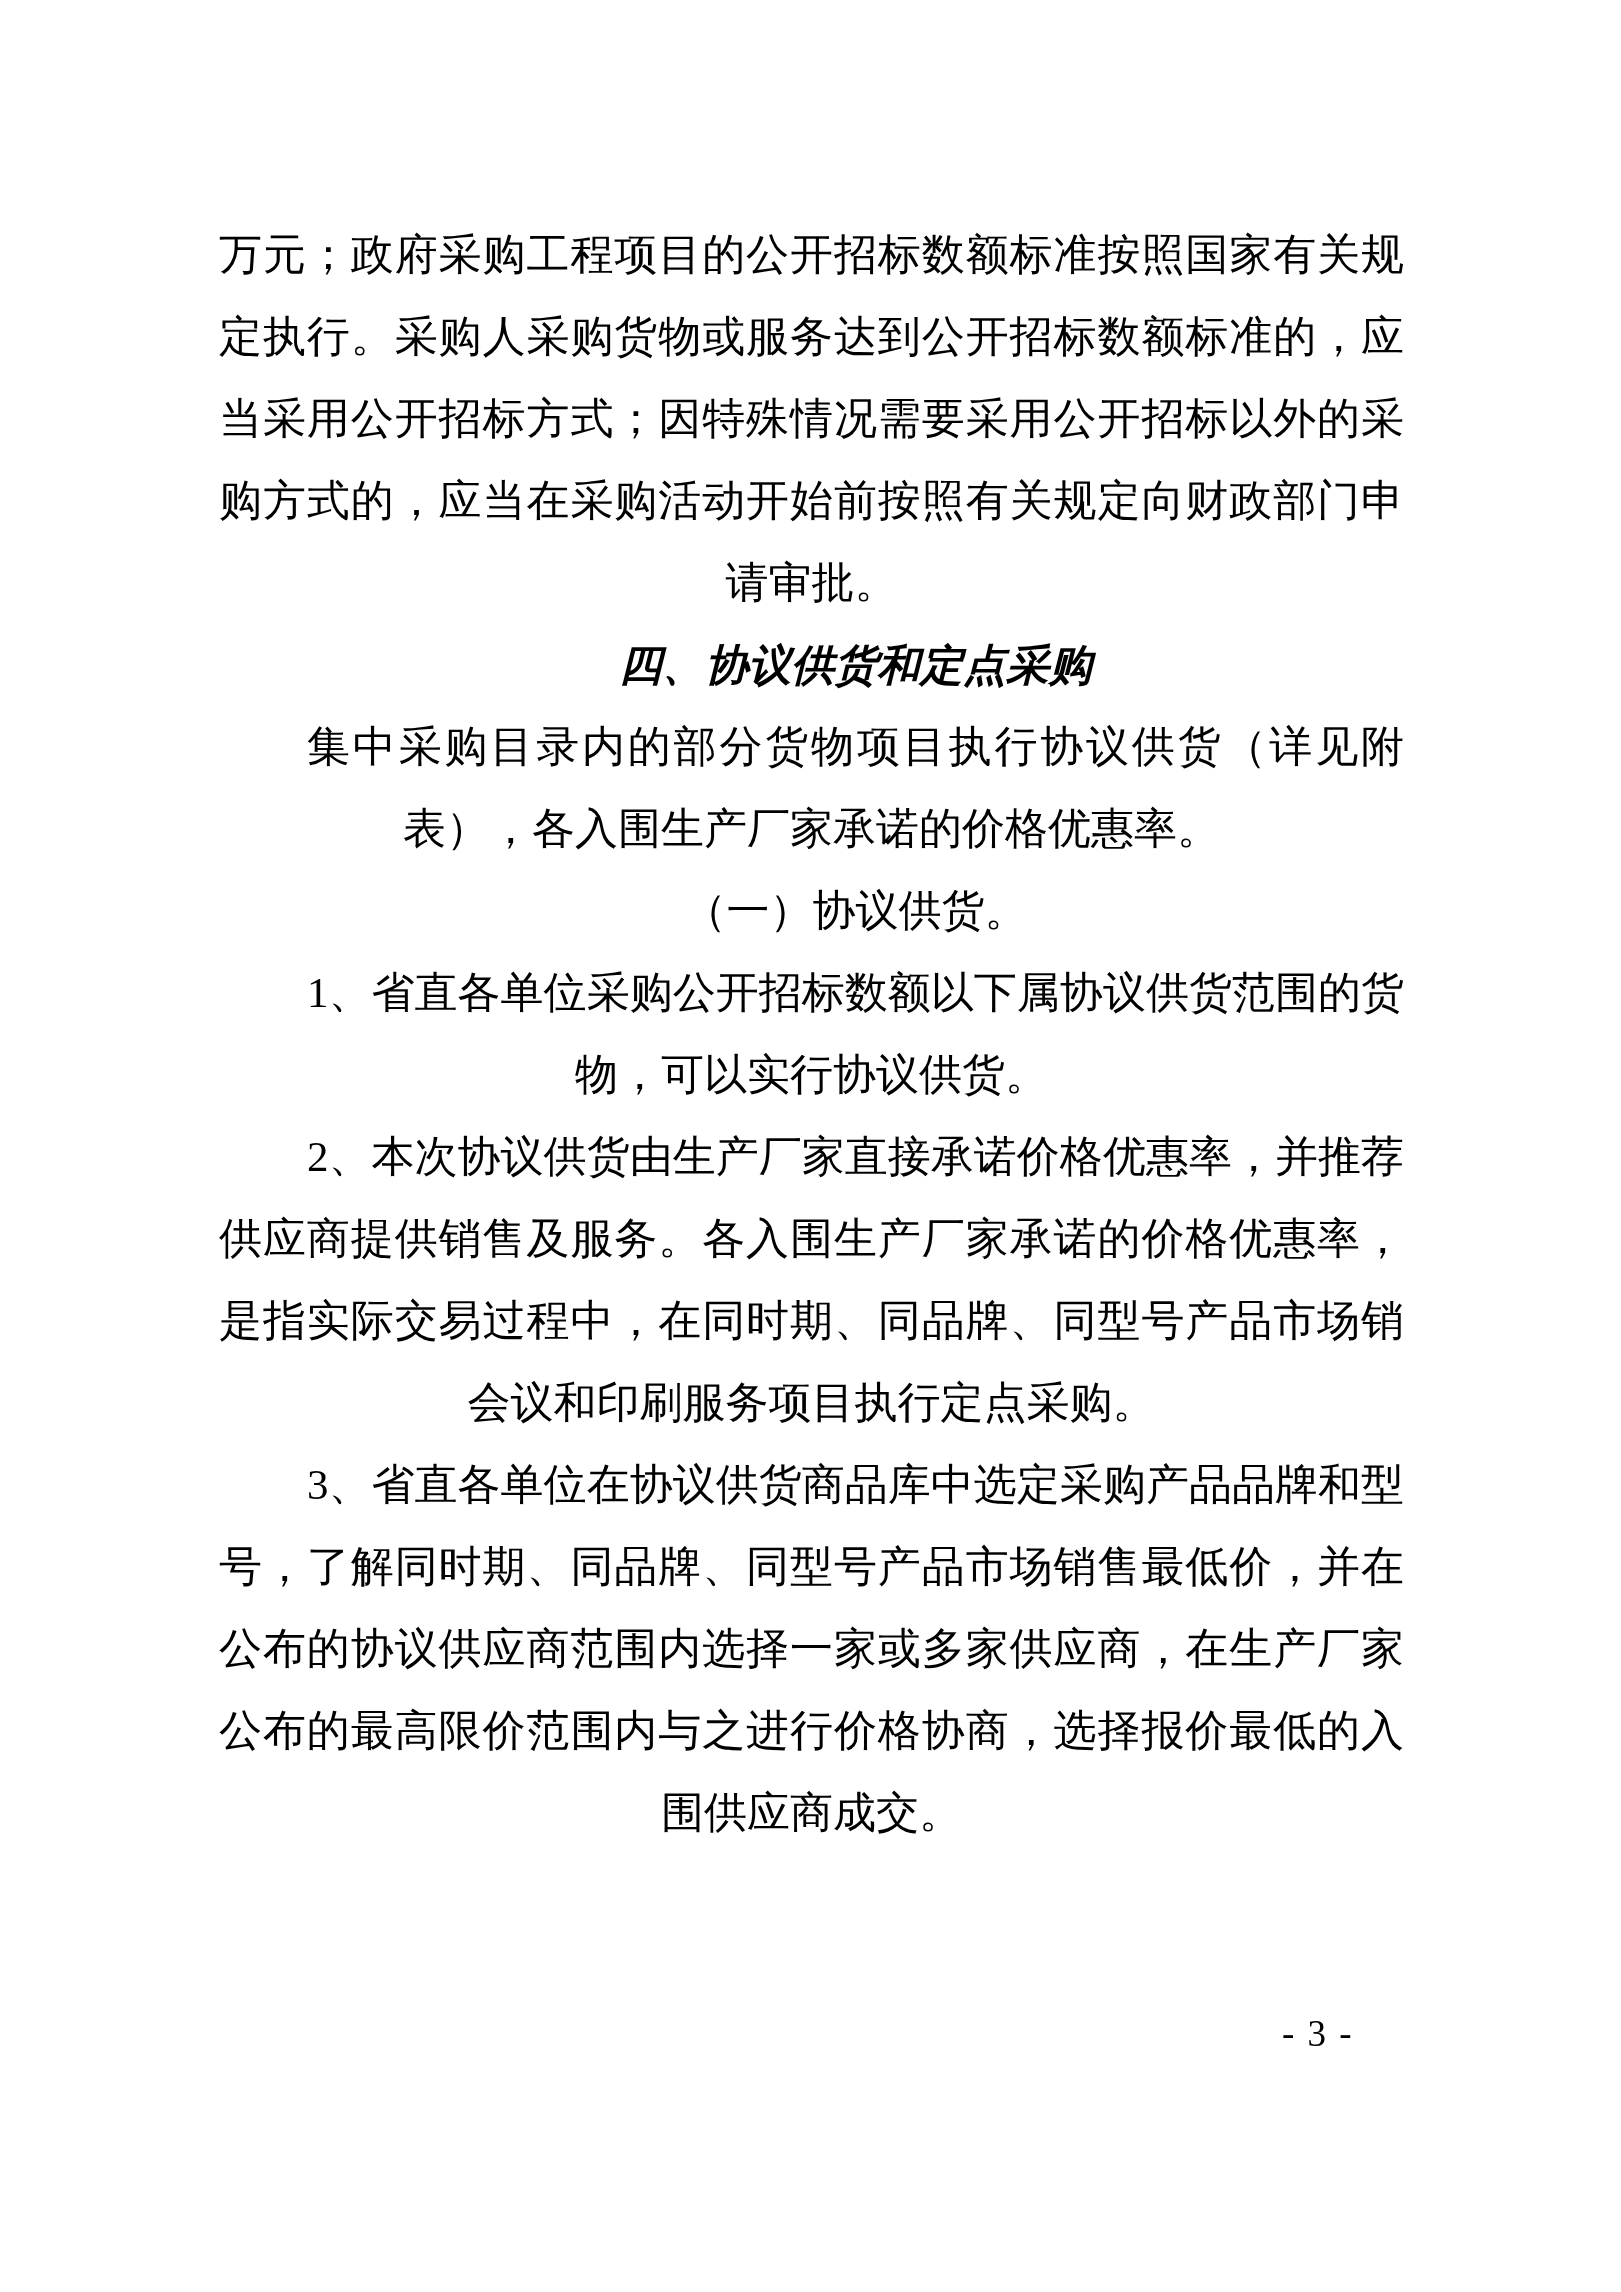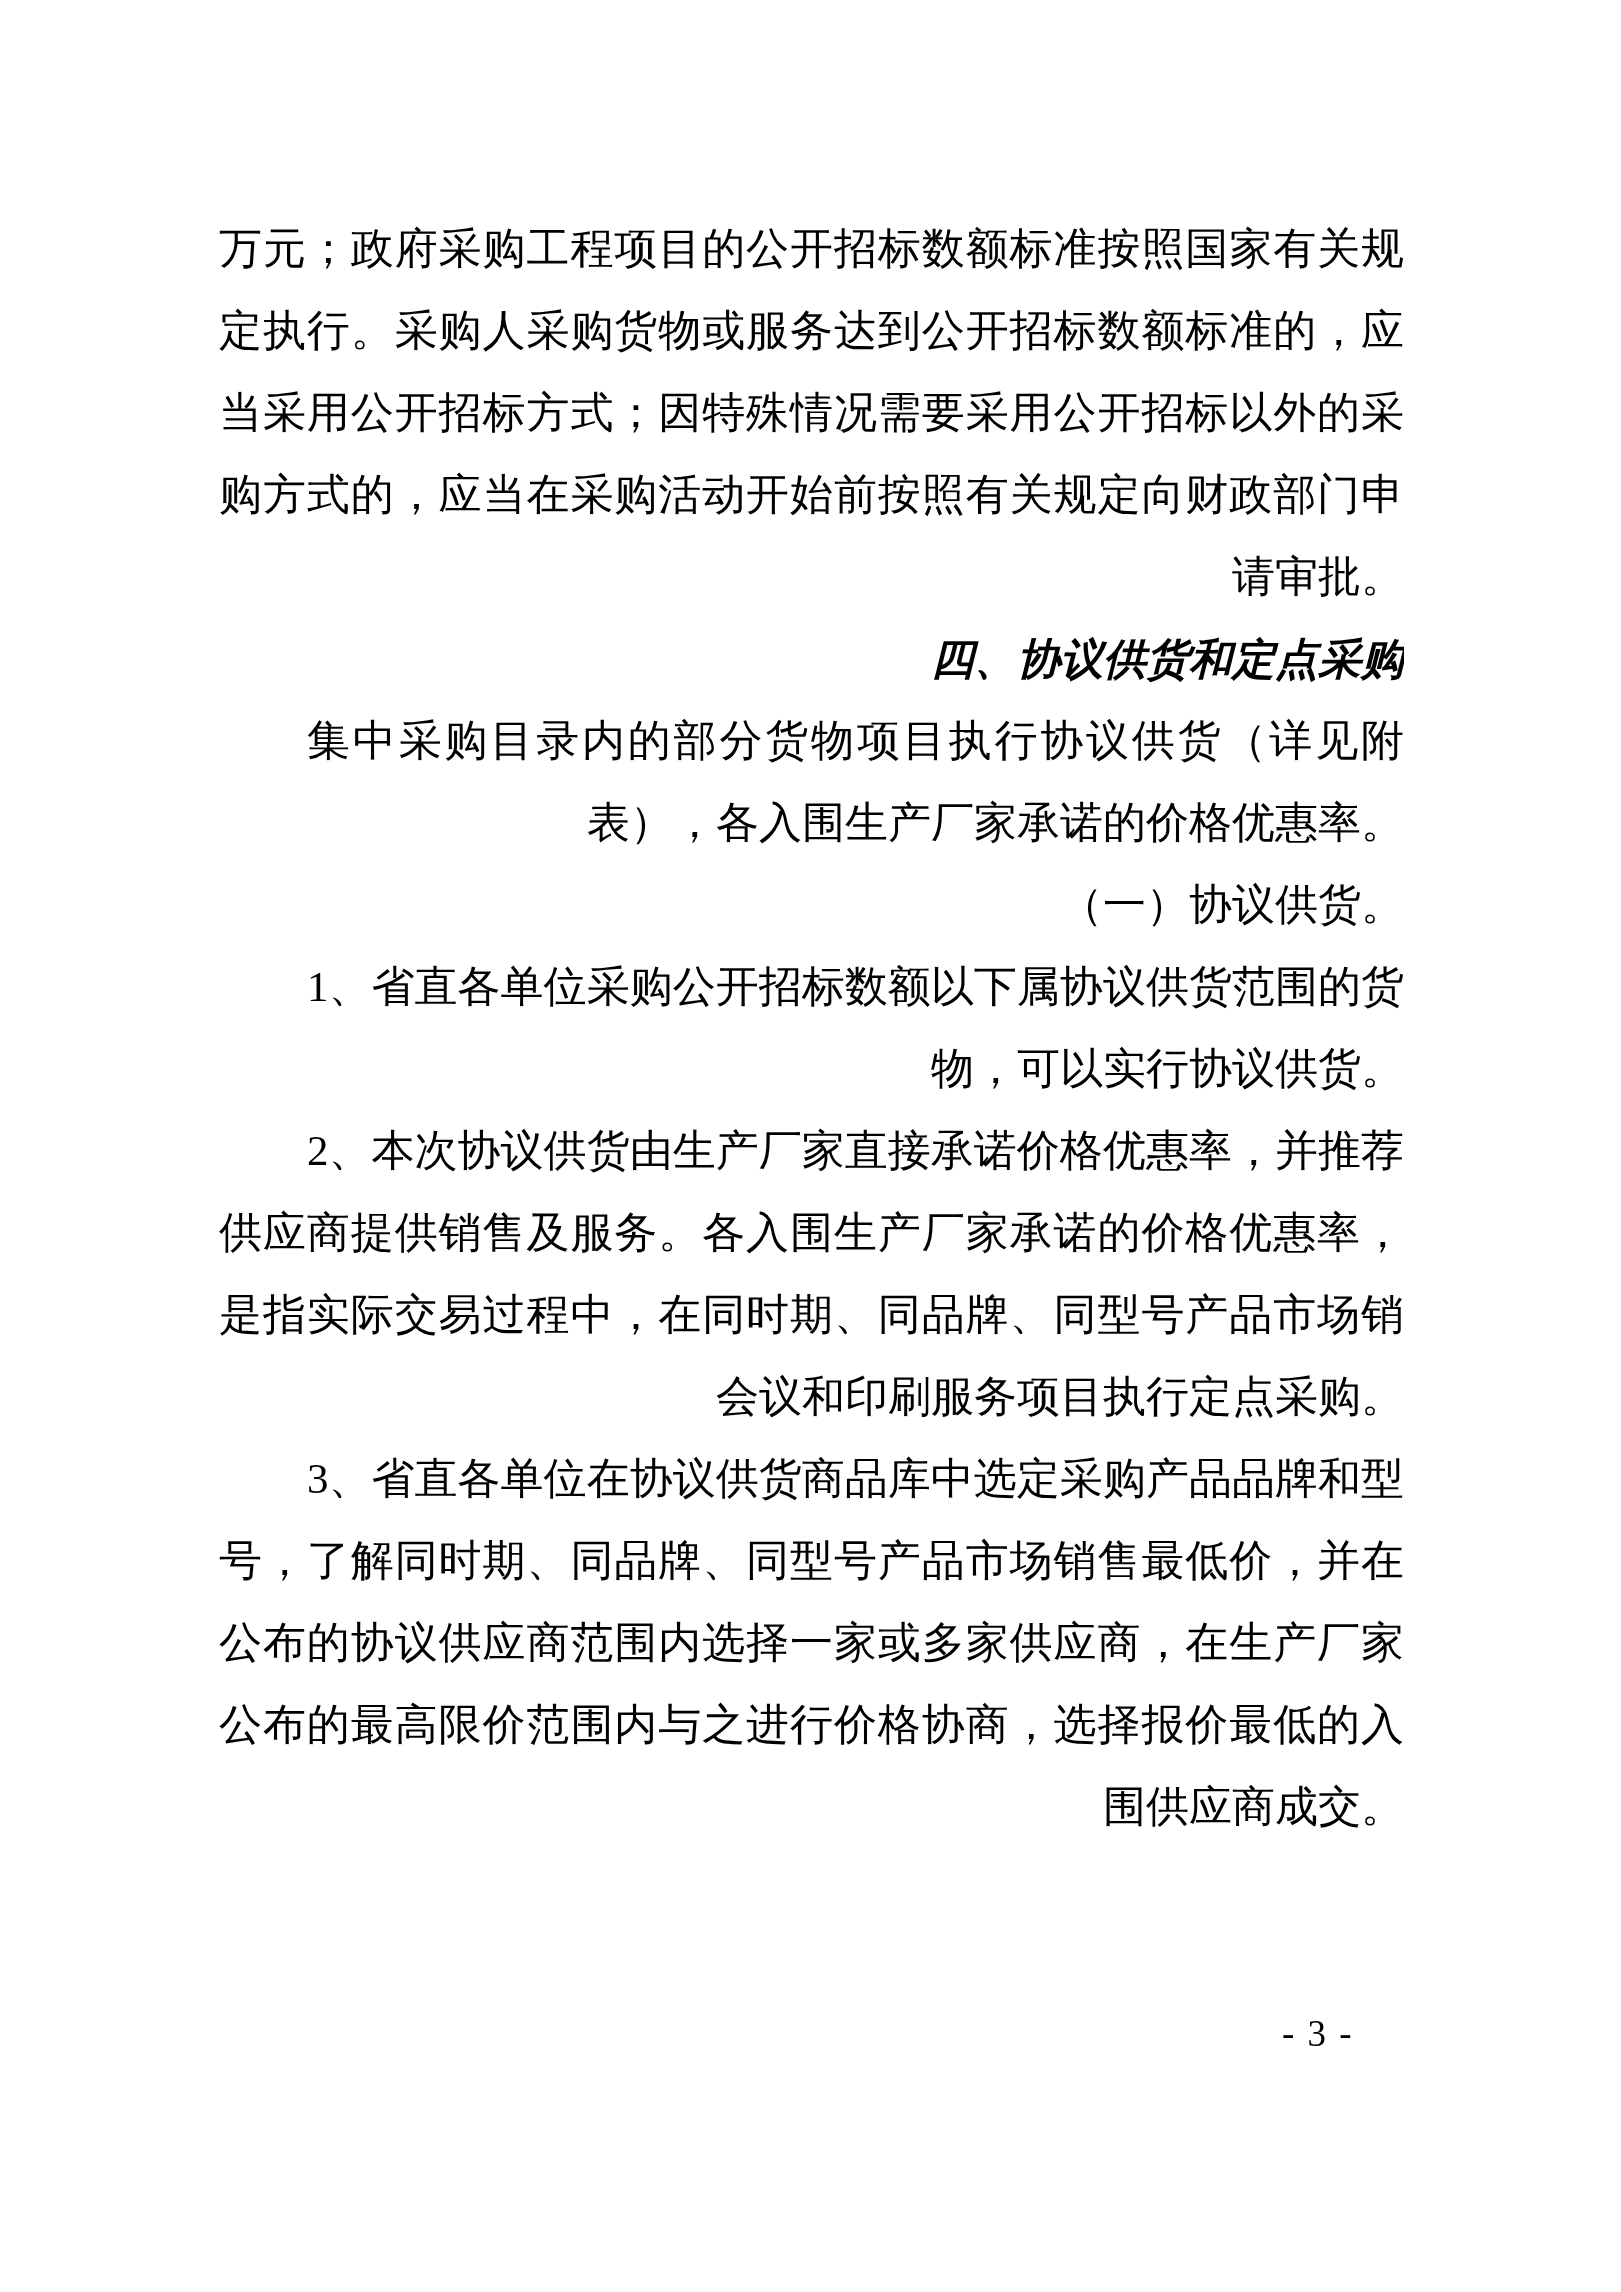--- a/index.html
+++ b/index.html
@@ -18,29 +18,29 @@
   .page {
     position: absolute;
     left: 0; top: 0;
     width: 1621px;
     height: 2293px;
     background: #ffffff;
   }
   .body-block {
     position: absolute;
     left: 219px;
-    top: 208px;
+    top: 214px;
     width: 1185px;
   }
   .line {
     height: 82px;
     line-height: 82px;
     font-size: 43px;
     overflow: hidden;
-    text-align: right;
+    text-align: center;
   }
   .line.fill {
     text-align: justify;
     text-align-last: justify;
     text-justify: inter-character;
   }
   .line.indent {
     text-indent: 88px;
   }
   .line.heading {

